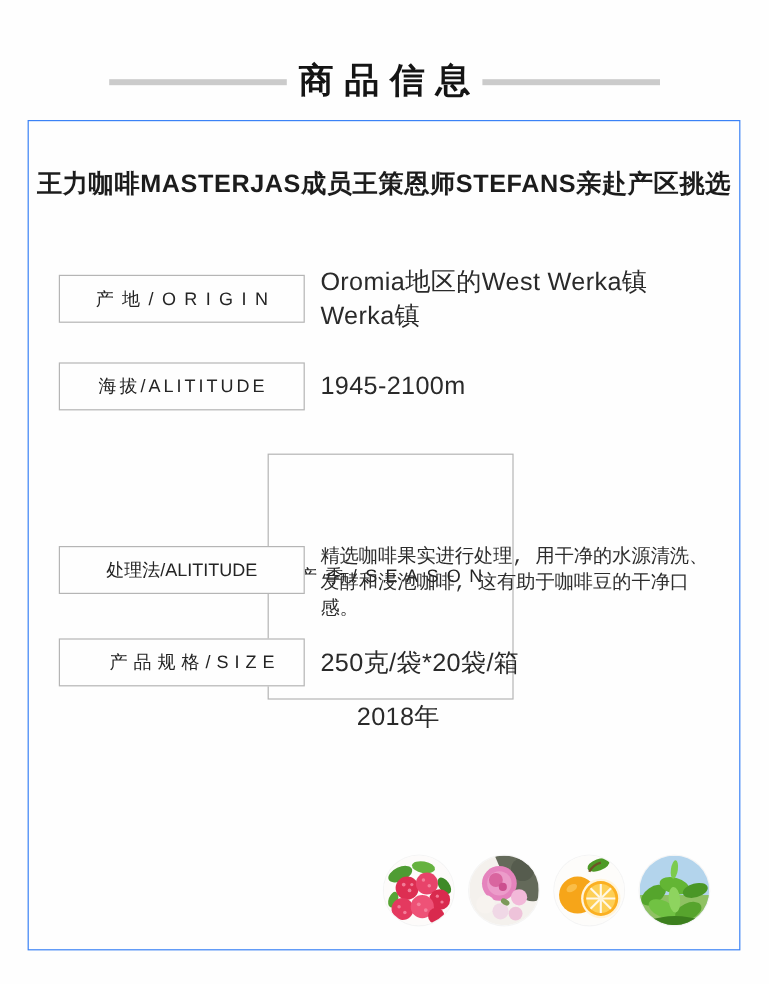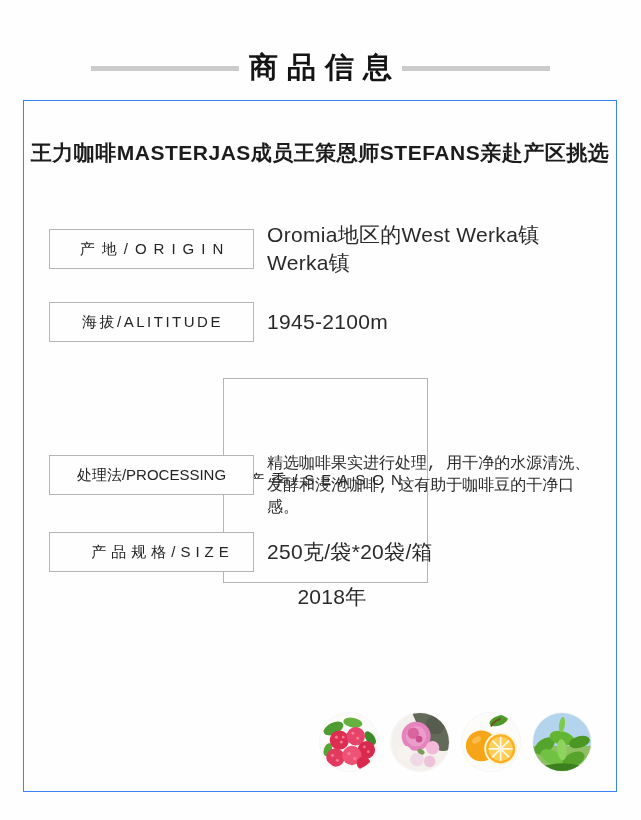--- a/index.html
+++ b/index.html
@@ -98,21 +98,21 @@
     <div class="lbl ls-mid">海拔/ALITITUDE</div>
     <div class="val">1945-2100m</div>
   </div>
 
   <div class="row row-season">
     <div class="lbl ls-wide">产季/SEASON</div>
     <div class="val">2018年</div>
   </div>
 
   <div class="row row-processing top-align">
-    <div class="lbl ls-none">处理法/PROCESSING</div>
+    <div class="lbl ls-none">处理法/ALITITUDE</div>
     <div class="val-small">精选咖啡果实进行处理, 用干净的水源清洗、发酵和浸泡咖啡, 这有助于咖啡豆的干净口感。</div>
   </div>
 
   <div class="row row-size">
     <div class="lbl ls-size">产品规格/SIZE</div>
     <div class="val">250克/袋*20袋/箱</div>
   </div>
 
 
   <div class="gallery">

